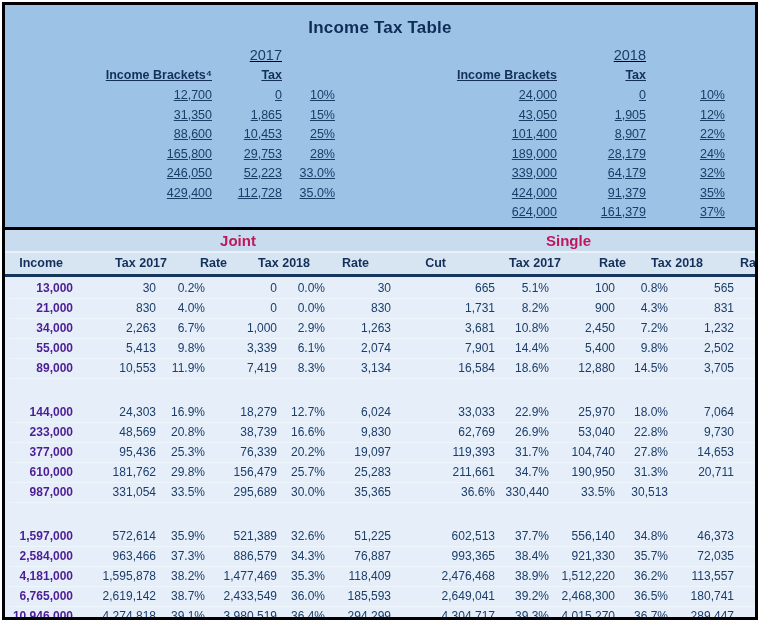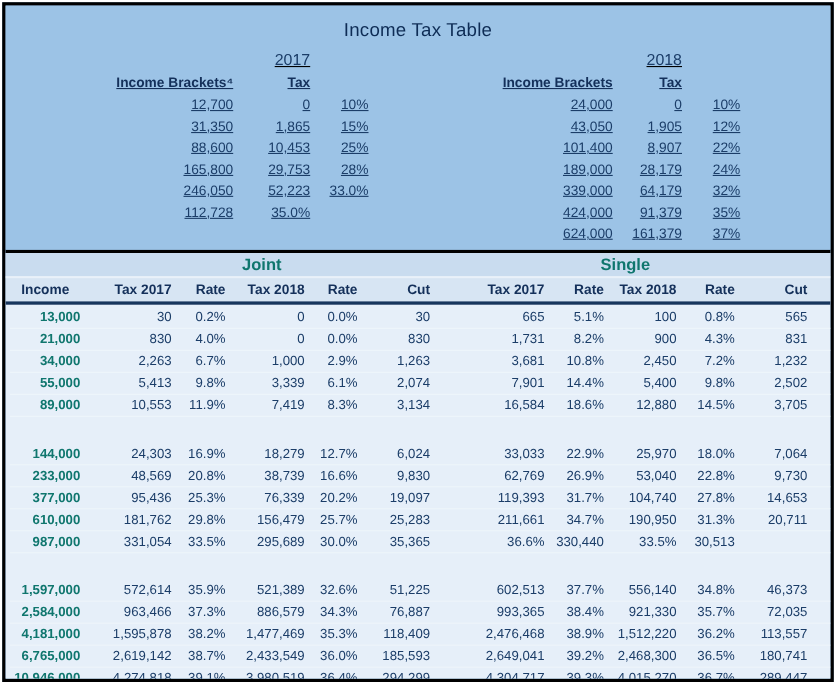--- a/index.html
+++ b/index.html
@@ -13,56 +13,56 @@
     position:absolute; left:2px; top:2px;
     width:750px; height:612px;
     border:3px solid #000000;
     background:#9cc3e6;
     overflow:hidden;
   }
   
   .top { position:relative; height:222px; background:#9cc3e6; }
   .title {
     text-align:center; padding-top:13px;
-    font-size:17px; font-weight:normal; color:#0e2c55;
+    font-size:17px; font-weight:bold; color:#0e2c55;
     letter-spacing:.2px;
   }
   .tblock { position:absolute; top:40px; }
   #block2017 { left:77px;  width:253px; }
   #block2018 { left:422px; width:246px; }
   .grid3 { display:grid;text-decoration:underline; }
   #block2017 .grid3 { grid-template-columns:130px 70px 53px; }
-  #block2018 .grid3 { grid-template-columns:130px 63px 53px; }
+  #block2018 .grid3 { grid-template-columns:130px 63px 53px;gap:26px; }
   .yrrow  { height:20px; line-height:20px; }
   .yrrow .cell { font-size:14.5px; color:#1b3d68; }
   .bhead  { height:21px; line-height:21px; font-size:12.5px; font-weight:bold; color:#14305a; }
   .brow   { height:19.5px; line-height:19.5px; font-size:12.5px; color:#1b3d68; }
   .grid3 .cell { text-align:right; white-space:nowrap; }
   
   .divider { height:3px; background:#000000; }
   
   .bottom { height:387px; background:#e6eff9; padding-left:4px; }
   .grid11 { display:grid;
     grid-template-columns:70px 83px 49px 72px 48px 66px 104px 54px 66px 53px 66px; }
   .bands  { height:21px; line-height:21px; background:#c9dcef;
             border-bottom:2px solid #e9f1f9; margin-left:-4px; padding-left:4px; }
-  .bandlabel { font-size:15px; font-weight:bold; color:#0f766e; text-align:center; }
+  .bandlabel { font-size:15px; font-weight:bold; color:#be185d; text-align:center; }
   .band-joint  { grid-column:2/7; }
   .band-single { grid-column:7/12; }
   .headrow { height:21px; line-height:21px; background:#d7e5f3;
              font-size:12.5px; font-weight:bold; color:#14305a;
-             margin-left:-4px; padding-left:4px; }
+             margin-left:-4px; padding-left:4px;gap:11px; }
   .headrow .cell { text-align:right; padding-right:6px; }
   .headrow .c0 { padding-right:16px; }
   .rule { height:3px; background:#17365d; margin-left:-4px; }
   .data { padding-top:2px; }
   .drow { height:19px; line-height:18px; font-size:12px; color:#1b3d68;
           border-bottom:1px solid #eef5fb; }
   .drow .cell { text-align:right; padding-right:6px; white-space:nowrap; }
-  .drow .c0 { font-weight:bold; color:#0f766e; }
+  .drow .c0 { font-weight:bold; color:#4c1d95; }
   .spacer { height:24px; }
 </style>
 </head>
 <body>
 
 <div class="frame">
 
   <div class="top">
     <div class="title">Income Tax Table</div>
 
@@ -97,20 +97,21 @@
             <span class="cell c0">165,800</span>
             <span class="cell c1">29,753</span>
             <span class="cell c2">28%</span>
           </div>
           <div class="grid3 brow">
             <span class="cell c0">246,050</span>
             <span class="cell c1">52,223</span>
             <span class="cell c2">33.0%</span>
           </div>
           <div class="grid3 brow">
+            <span class="cell c0">429,400</span>
             <span class="cell c1">112,728</span>
             <span class="cell c2">35.0%</span>
           </div>
         </div>
     </div>
 
     <div class="tblock" id="block2018">
       <div class="grid3 yrrow">
         <span class="cell"></span>
         <span class="cell">2018</span>

